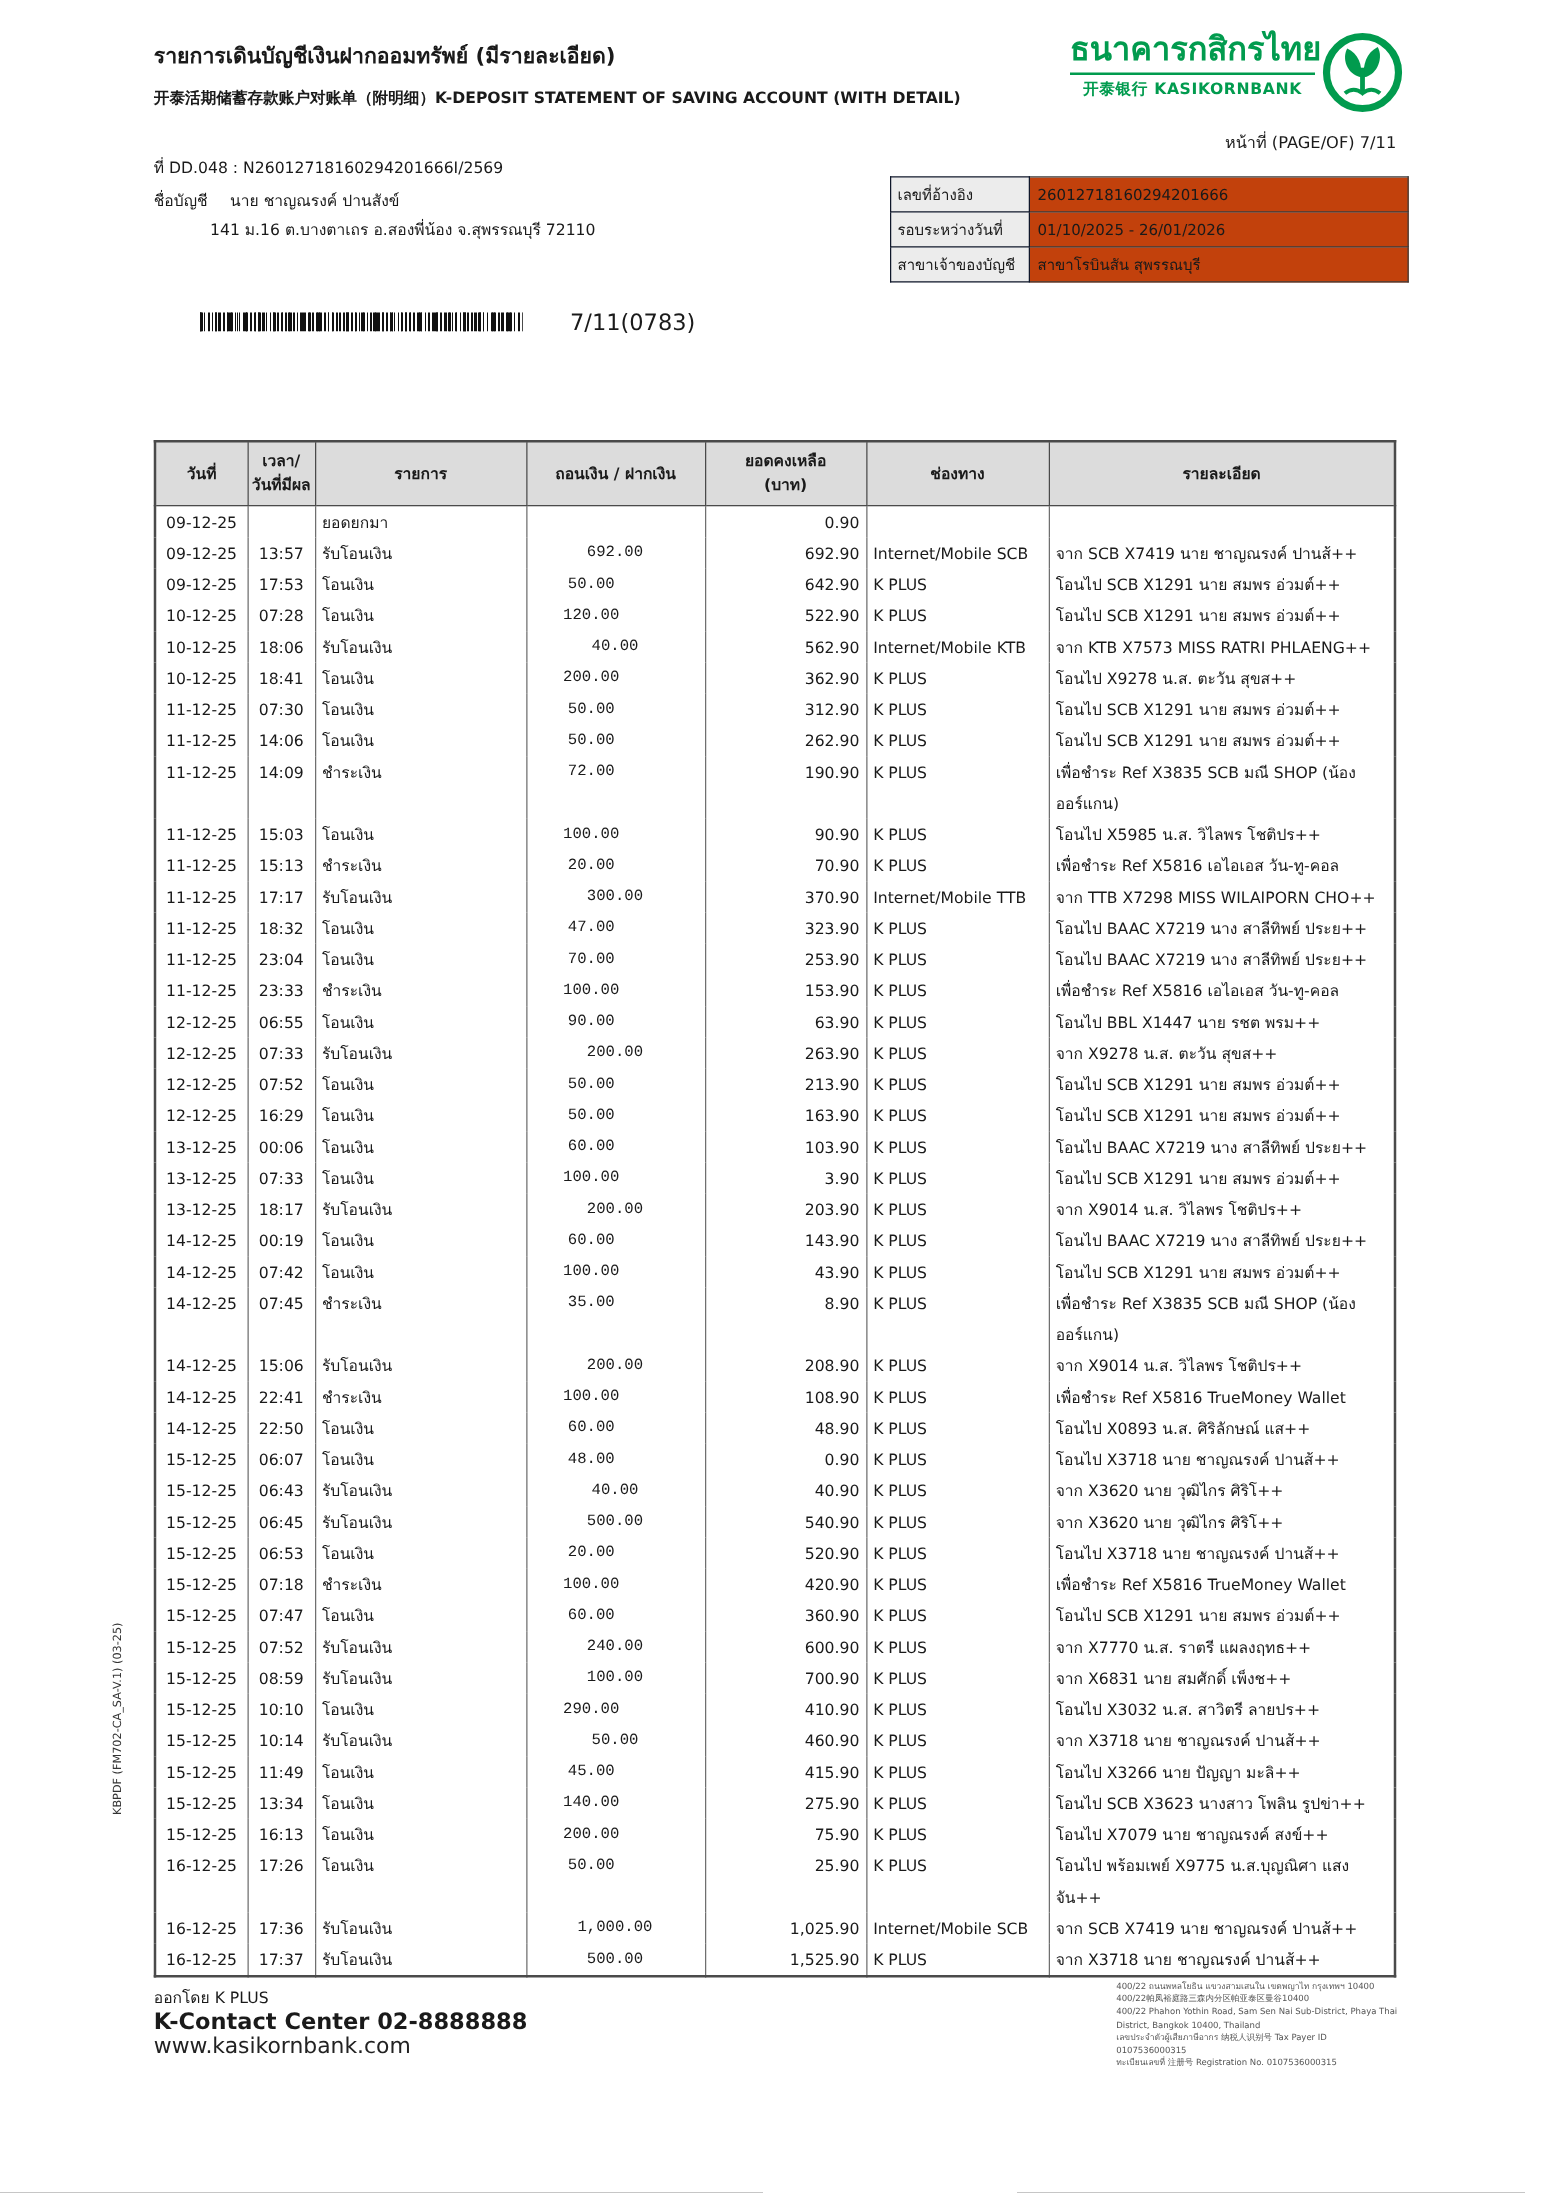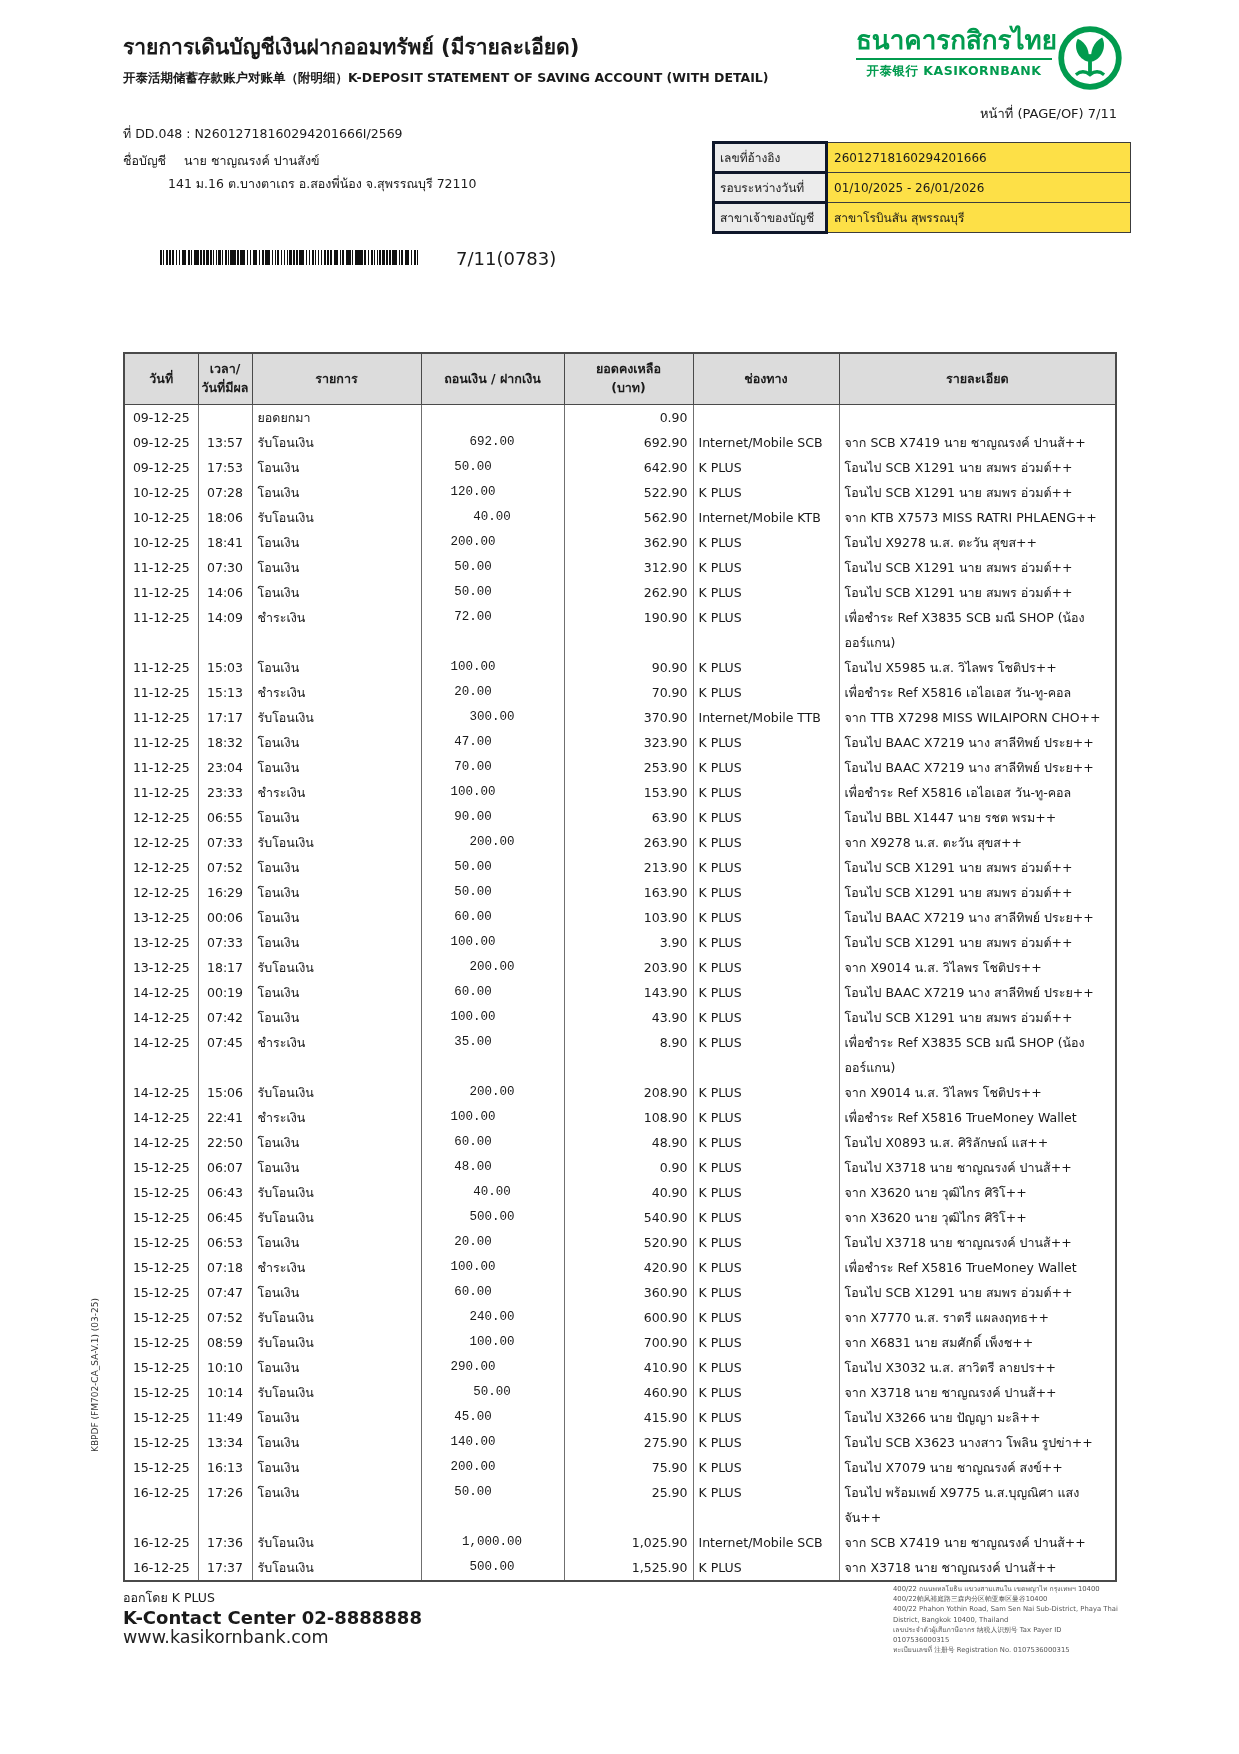--- a/index.html
+++ b/index.html
@@ -1,39 +1,39 @@
 <!DOCTYPE html>
 <html><head>
 <meta charset="utf-8">
 <style>
   html,body{margin:0;padding:0;background:#9a9a9a;}
   .page{position:relative;width:1239px;height:1754px;margin:0 auto;background:#ffffff;
         font-family:"DejaVu Sans",sans-serif;color:#1a1a1a;overflow:hidden;}
   .abs{position:absolute;}
 
   
-  .title{left:123px;top:30px;font-size:21px;font-weight:bold;}
+  .title{left:123px;top:30px;font-size:17px;font-weight:bold;}
   .subtitle{left:123px;top:70px;font-size:12.5px;font-weight:bold;}
   .bank{left:856px;top:26px;width:266px;display:flex;align-items:flex-start;}
   .bank-text{width:196px;text-align:center;}
   .bank-th{font-size:26px;font-weight:bold;color:#019b4e;line-height:1.1;white-space:nowrap;}
   .bank-sub{font-size:12.5px;font-weight:bold;color:#019b4e;border-top:2px solid #019b4e;
             margin-top:3px;padding-top:3px;letter-spacing:.5px;white-space:nowrap;}
   .bank-logo{margin-left:6px;}
   .page-label{right:122px;top:103px;font-size:13px;}
   .doc-no{left:123px;top:124px;font-size:12.5px;}
   .acct-line{left:123px;top:151px;font-size:12.5px;}
   .acct-line .lbl{margin-right:14px;}
   .acct-addr{left:168px;top:174px;font-size:12.5px;}
 
   
   .info-table{left:712px;top:141px;border-collapse:collapse;font-size:12px;}
-  .info-table th{width:100px;background:#ececec;border:3px solid #0f172a;font-weight:normal;
+  .info-table th{width:100px;background:#ececec;border:1px solid #0f172a;font-weight:normal;
                  text-align:left;padding:4px 5px;height:19px;}
-  .info-table td{width:290px;border:1px solid #3c3c3c;padding:4px 6px;background:#fde047;}
+  .info-table td{width:290px;border:1px solid #3c3c3c;padding:4px 6px;background:#c2410c;}
 
   
   .barcode{left:160px;top:250px;width:258px;height:15px;
     background:
       repeating-linear-gradient(90deg,#111 0px,#111 1.3px,rgba(0,0,0,0) 1.3px,rgba(0,0,0,0) 3.1px),
       repeating-linear-gradient(90deg,#111 0px,#111 .8px,rgba(0,0,0,0) .8px,rgba(0,0,0,0) 7.3px),
       repeating-linear-gradient(90deg,#111 0px,#111 2.2px,rgba(0,0,0,0) 2.2px,rgba(0,0,0,0) 11.7px);}
   .barcode-label{left:456px;top:248px;font-size:18px;}
 
   

